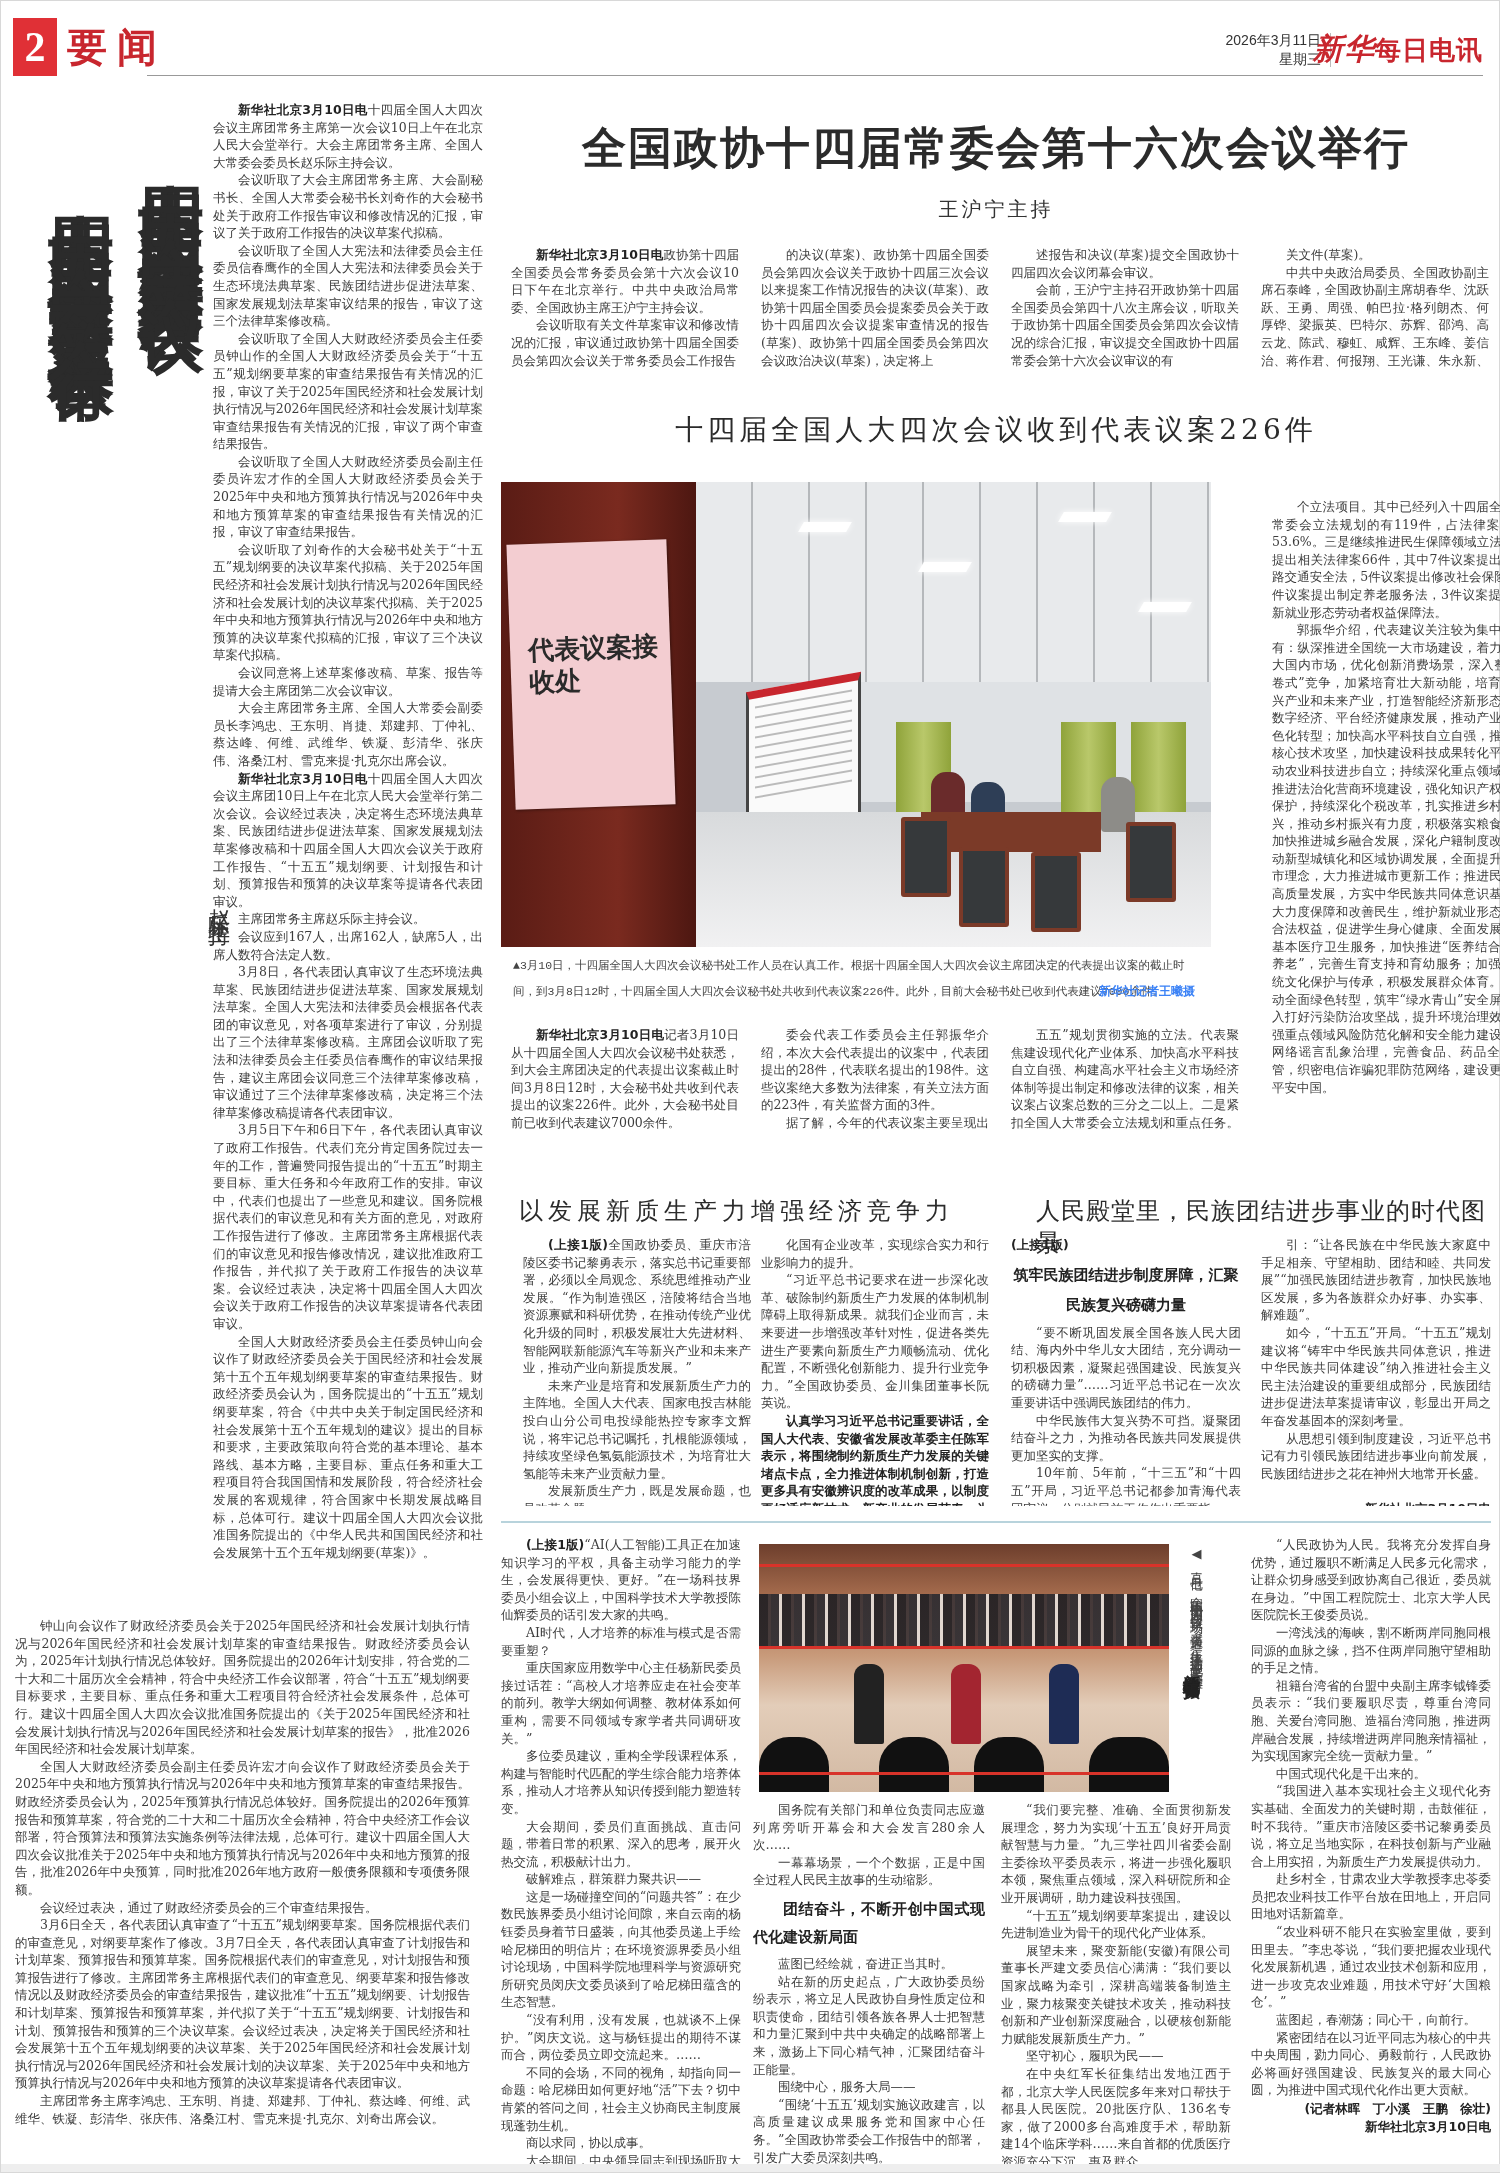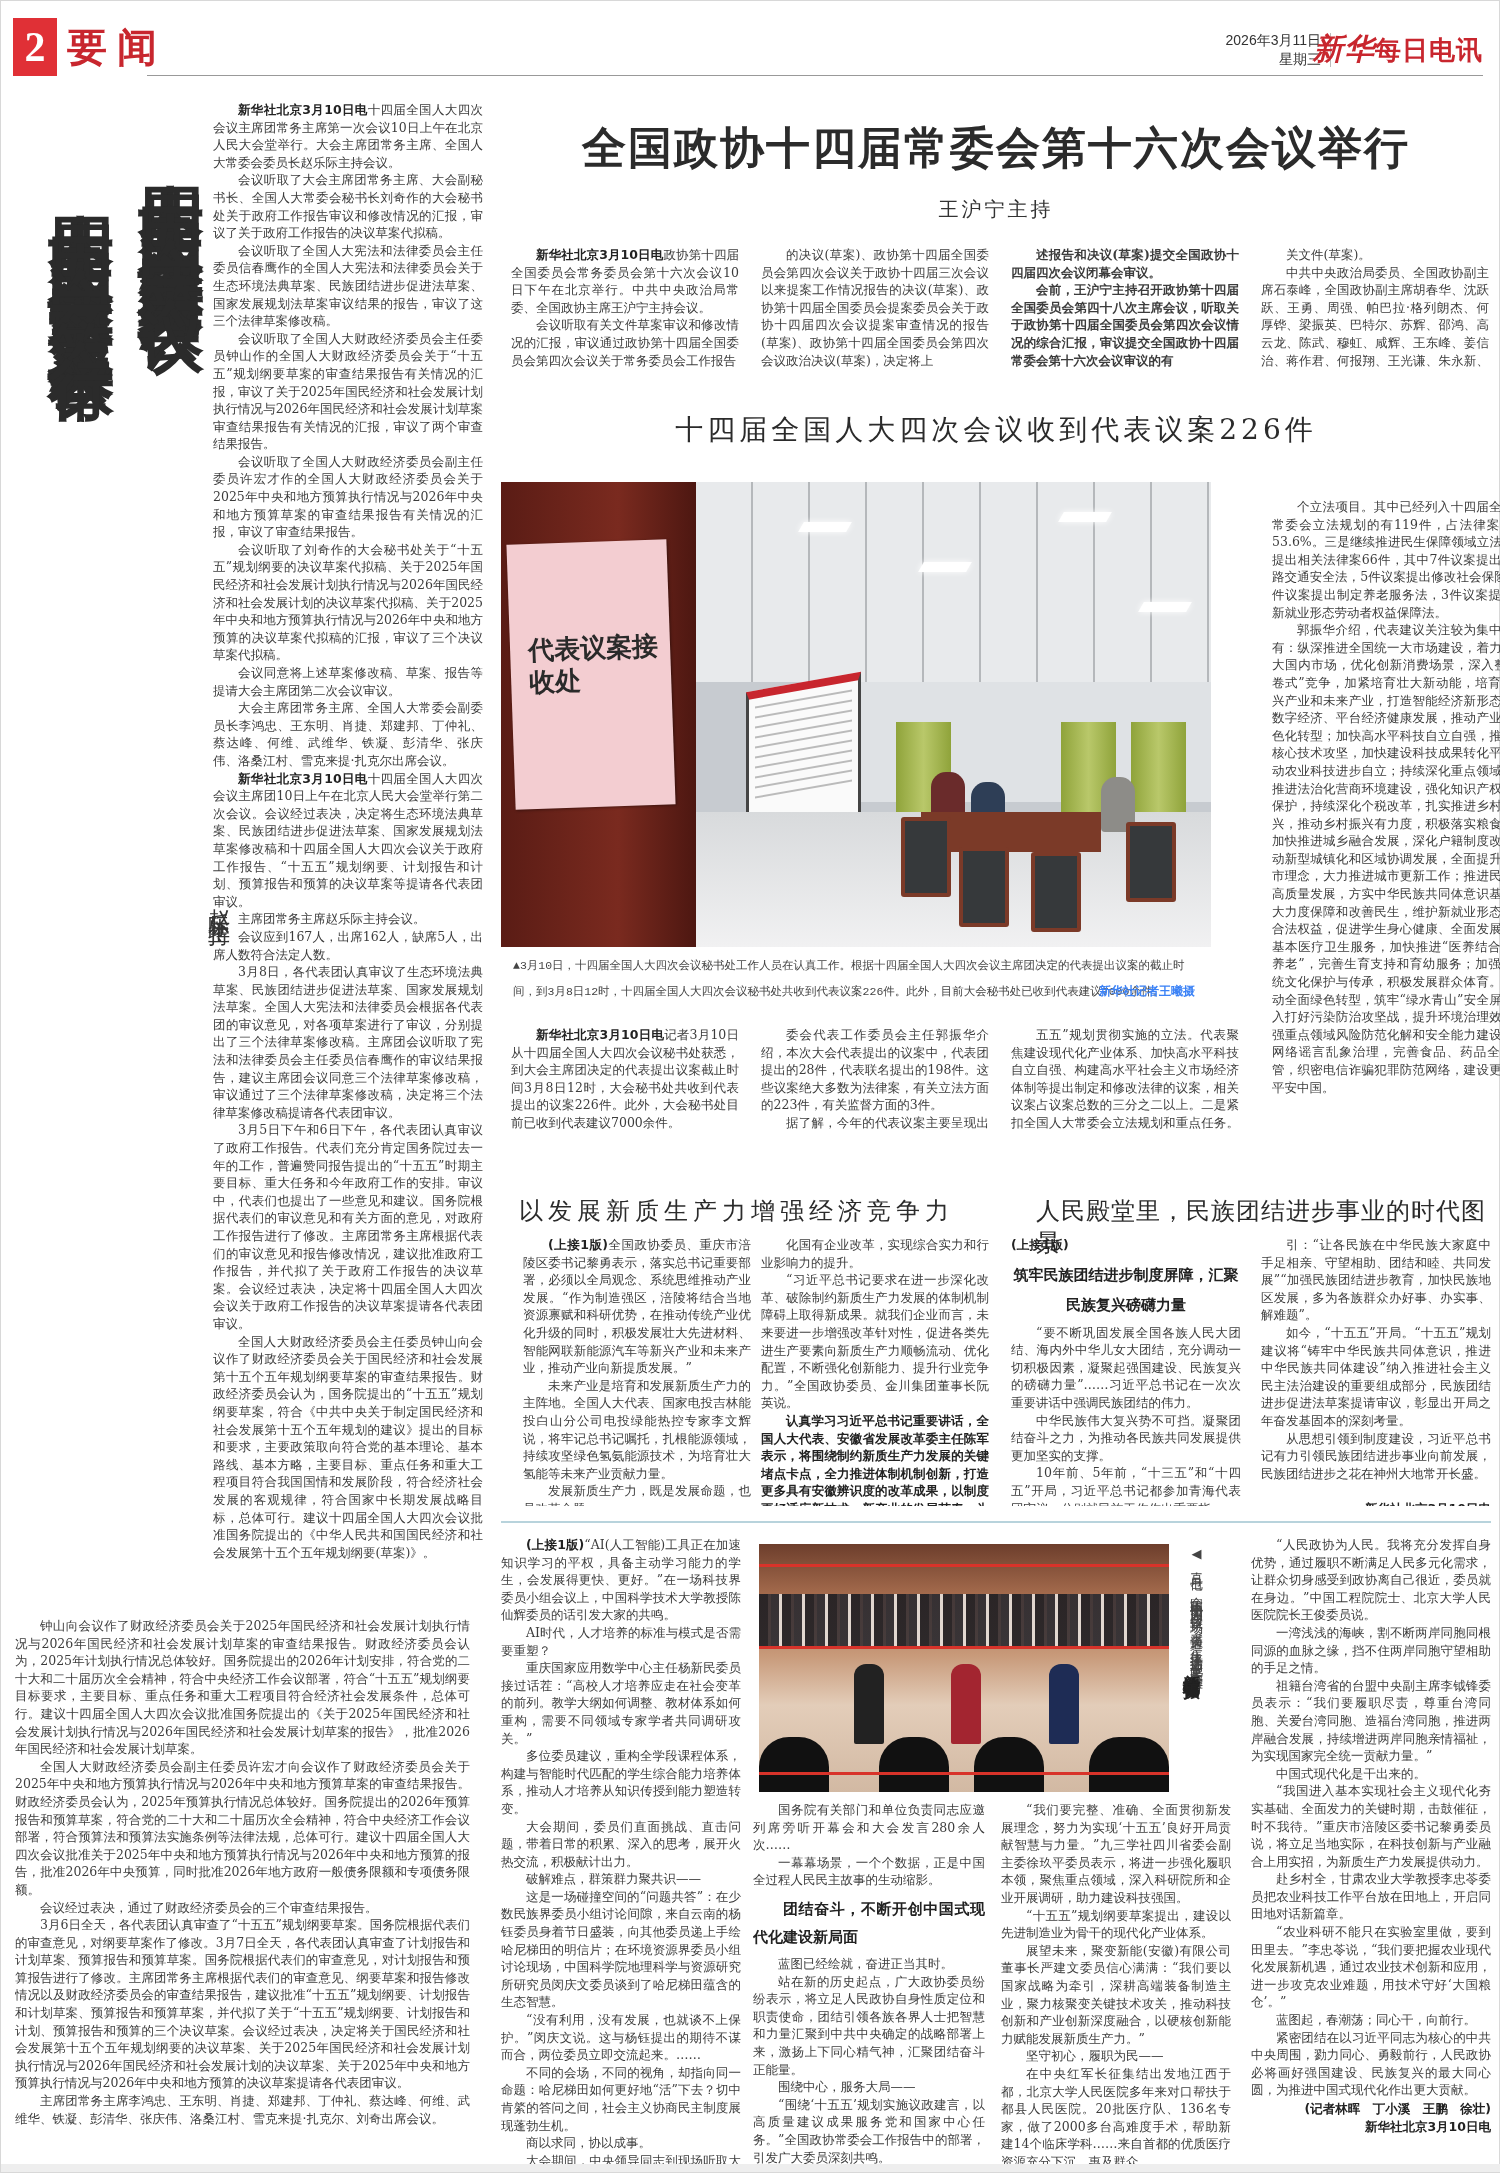--- a/index.html
+++ b/index.html
@@ -129,21 +129,21 @@
   <div class="h1">全国政协十四届常委会第十六次会议举行</div>
   <div class="h1-sub">王沪宁主持</div>
   <div id="cppcc-cols">
       <div class="col body-text" style="left: 510px; top: 245px; width: 228px; height: 125px; overflow: hidden;">
         <p><span class="lead">新华社北京3月10日电</span>政协第十四届全国委员会常务委员会第十六次会议10日下午在北京举行。中共中央政治局常委、全国政协主席王沪宁主持会议。</p>
         <p>会议听取有关文件草案审议和修改情况的汇报，审议通过政协第十四届全国委员会第四次会议关于常务委员会工作报告</p>
       </div>
       <div class="col body-text" style="left: 760px; top: 245px; width: 228px; height: 125px; overflow: hidden;">
         <p>的决议(草案)、政协第十四届全国委员会第四次会议关于政协十四届三次会议以来提案工作情况报告的决议(草案)、政协第十四届全国委员会提案委员会关于政协十四届四次会议提案审查情况的报告(草案)、政协第十四届全国委员会第四次会议政治决议(草案)，决定将上</p>
       </div>
-      <div class="col body-text" style="left: 1010px; top: 245px; width: 228px; height: 125px; overflow: hidden; font-weight: bold;">
+      <div class="col body-text" style="left: 1010px; top: 245px; width: 228px; height: 125px; overflow: hidden;">
         <p>述报告和决议(草案)提交全国政协十四届四次会议闭幕会审议。</p>
         <p>会前，王沪宁主持召开政协第十四届全国委员会第四十八次主席会议，听取关于政协第十四届全国委员会第四次会议情况的综合汇报，审议提交全国政协十四届常委会第十六次会议审议的有</p>
       </div>
       <div class="col body-text" style="left: 1260px; top: 245px; width: 228px; height: 125px; overflow: hidden;">
         <p>关文件(草案)。</p>
         <p>中共中央政治局委员、全国政协副主席石泰峰，全国政协副主席胡春华、沈跃跃、王勇、周强、帕巴拉·格列朗杰、何厚铧、梁振英、巴特尔、苏辉、邵鸿、高云龙、陈武、穆虹、咸辉、王东峰、姜信治、蒋作君、何报翔、王光谦、朱永新、杨震出席会议。</p>
       </div>
     </div>
 
   <div class="h2">十四届全国人大四次会议收到代表议案226件</div>

